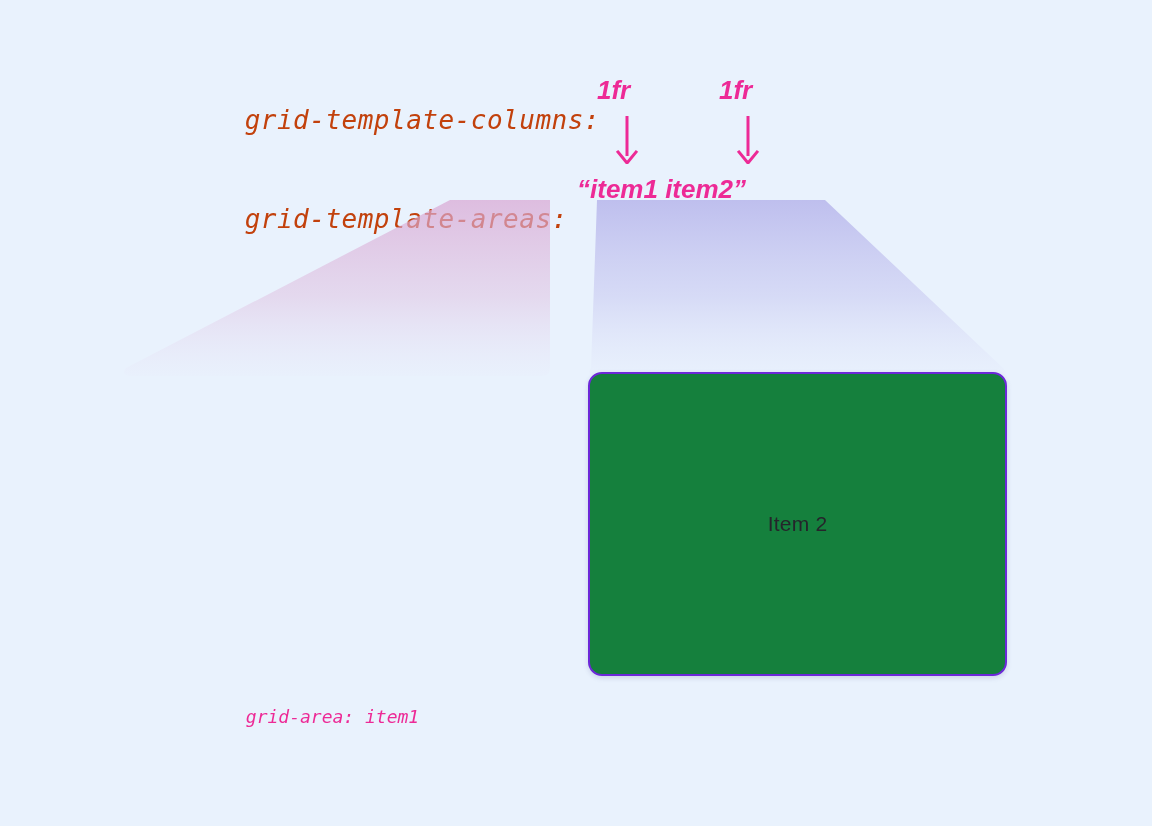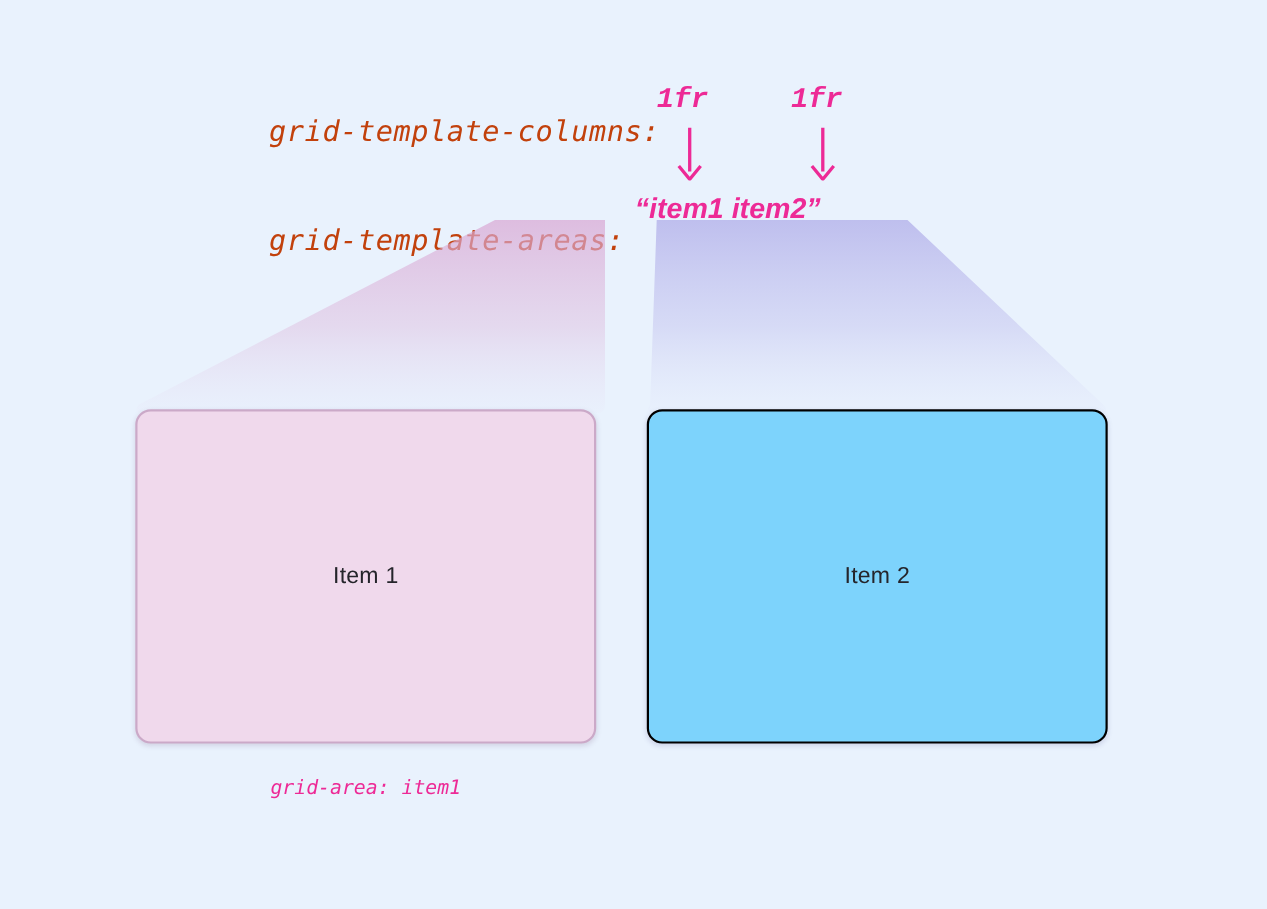--- a/index.html
+++ b/index.html
@@ -39,21 +39,21 @@
     left: 180px;
     top: 75px;
   }
   #line-areas {
     left: 180px;
     top: 174px;
   }
 
   .col-val {
     position: absolute;
-    font-family: Liberation Mono, monospace;
+    font-family: Liberation Sans, sans-serif;
     font-style: italic;
     font-weight: bold;
     font-size: 26px;
     color: #ed2a96;
     white-space: pre;
   }
   #val-1fr-a { left: 597px; top: 75px; }
   #val-1fr-b { left: 719px; top: 75px; }
 
   #areas-value {
@@ -121,22 +121,22 @@
     height: 304px;
     background: #f0d9ec;
     border: 2px solid #cba9c8;
     box-shadow: 0 2px 5px rgba(120, 90, 130, 0.20);
   }
   #item-box-2 {
     left: 588px;
     top: 372px;
     width: 419px;
     height: 304px;
-    background: #7dd3fc;
-    border: 2px solid #000000;
+    background: #15803d;
+    border: 2px solid #6d28d9;
     box-shadow: 0 2px 5px rgba(90, 90, 150, 0.20);
   }
 
   
   .caption {
     position: absolute;
     font-family: "DejaVu Sans Mono", "Liberation Mono", monospace;
     font-style: italic;
     font-size: 18px;
     color: #ed2a96;
@@ -195,22 +195,19 @@
   <svg id="arrow-2" class="arrow" viewBox="0 0 26 48" aria-hidden="true">
     <line x1="13" y1="0" x2="13" y2="40" stroke="#ed2a96" stroke-width="3"></line>
     <path d="M 4 36 L 13 47 L 22 36" fill="none" stroke="#ed2a96" stroke-width="3" stroke-linecap="square"></path>
   </svg>
 
   <div id="line-areas" class="code-line">
     <span class="prop-name">grid-template-areas:</span>
   </div>
   <div id="areas-value">“item1 item2”</div>
 
-  <div id="item-box-1" class="item-box">
-    <span class="item-label">Item 1</span>
-  </div>
   <div id="item-box-2" class="item-box">
     <span class="item-label">Item 2</span>
   </div>
 
   <div id="caption-1" class="caption">grid-area: item1</div>
 
 </div>
 
 </body></html>

